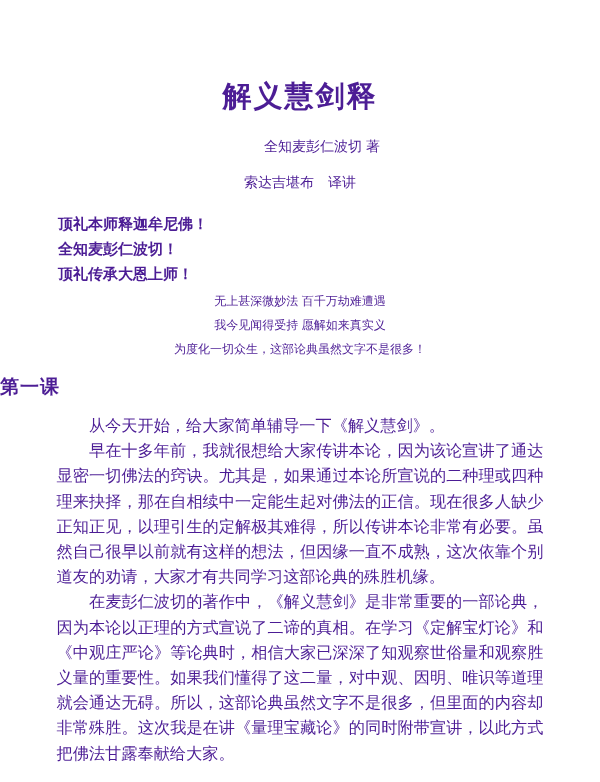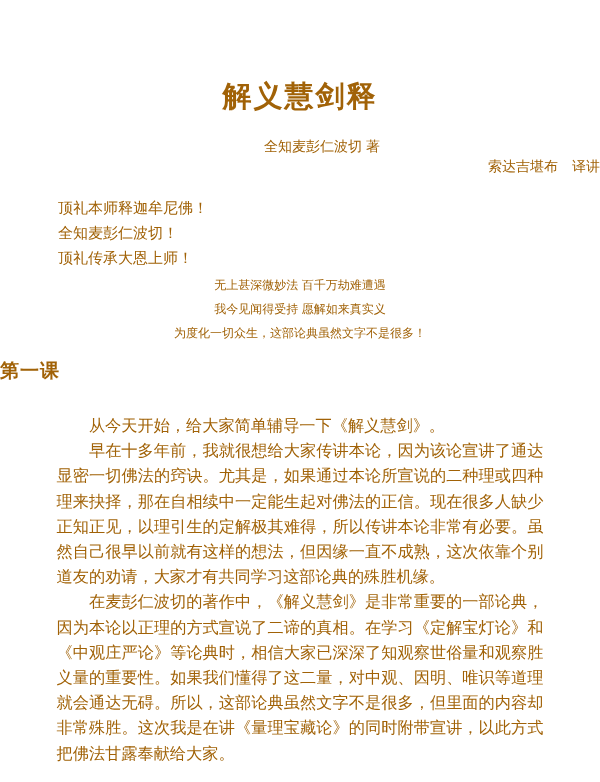--- a/index.html
+++ b/index.html
@@ -1,62 +1,63 @@
 <!DOCTYPE html>
 <html><head>
 <meta charset="utf-8">
 <style>
   html, body { margin: 0; padding: 0; }
   body { background: #ffffff; }
   .page {
     width: 600px;
     height: 782px;
     background: #ffffff;
-    color: #a16207;
+    color: #4c1d95;
     font-family: "Liberation Sans", sans-serif;
     overflow: hidden;
     box-sizing: border-box;
   }
   .doc-title {
     margin: 0;
     padding-top: 78px;
     text-align: center;
     font-size: 29px;
     line-height: 36px;
     font-weight: bold;
     letter-spacing: 2px;
   }
   .byline {
     text-align: center;
     font-size: 14px;
     line-height: 18px;
   }
   .byline-author { margin-top: 23px; padding-left: 44px; }
-  .byline-translator { margin-top: 2px; text-align: right; }
+  .byline-translator { margin-top: 18px; }
   .homage {
     margin: 20px 0 0 58px;
     font-size: 15px;
     line-height: 25px;
+    font-weight: bold;
   }
   .verse-block {
     margin-top: 3px;
     text-align: center;
     font-size: 12px;
     line-height: 24px;
   }
   .section-heading {
     margin: 12px 0 0 0;
     font-size: 19px;
     line-height: 28px;
     font-weight: bold;
     letter-spacing: 1px;
   }
   .body-text {
     width: 487px;
-    margin: 28px auto 0 auto;
+    margin: 12px auto 0 auto;
     font-size: 16.2px;
     line-height: 25.2px;
     text-align: justify;
     text-justify: inter-ideograph;
   }
   .body-text p {
     margin: 0;
     text-indent: 2em;
   }
 </style>

